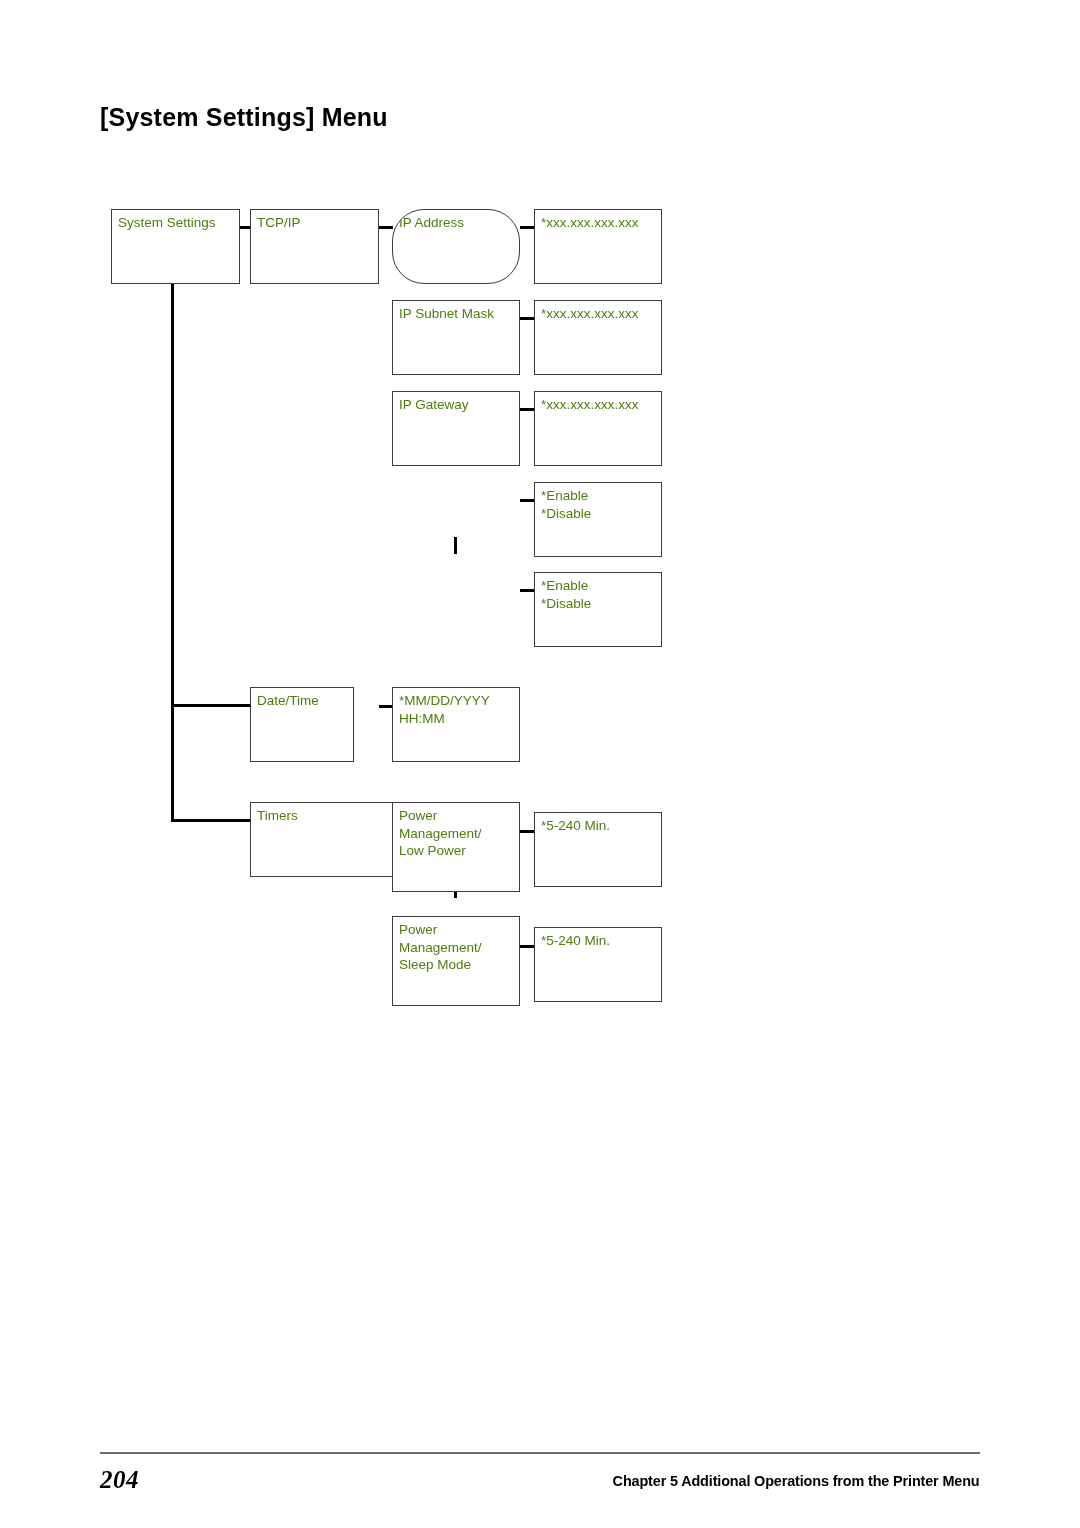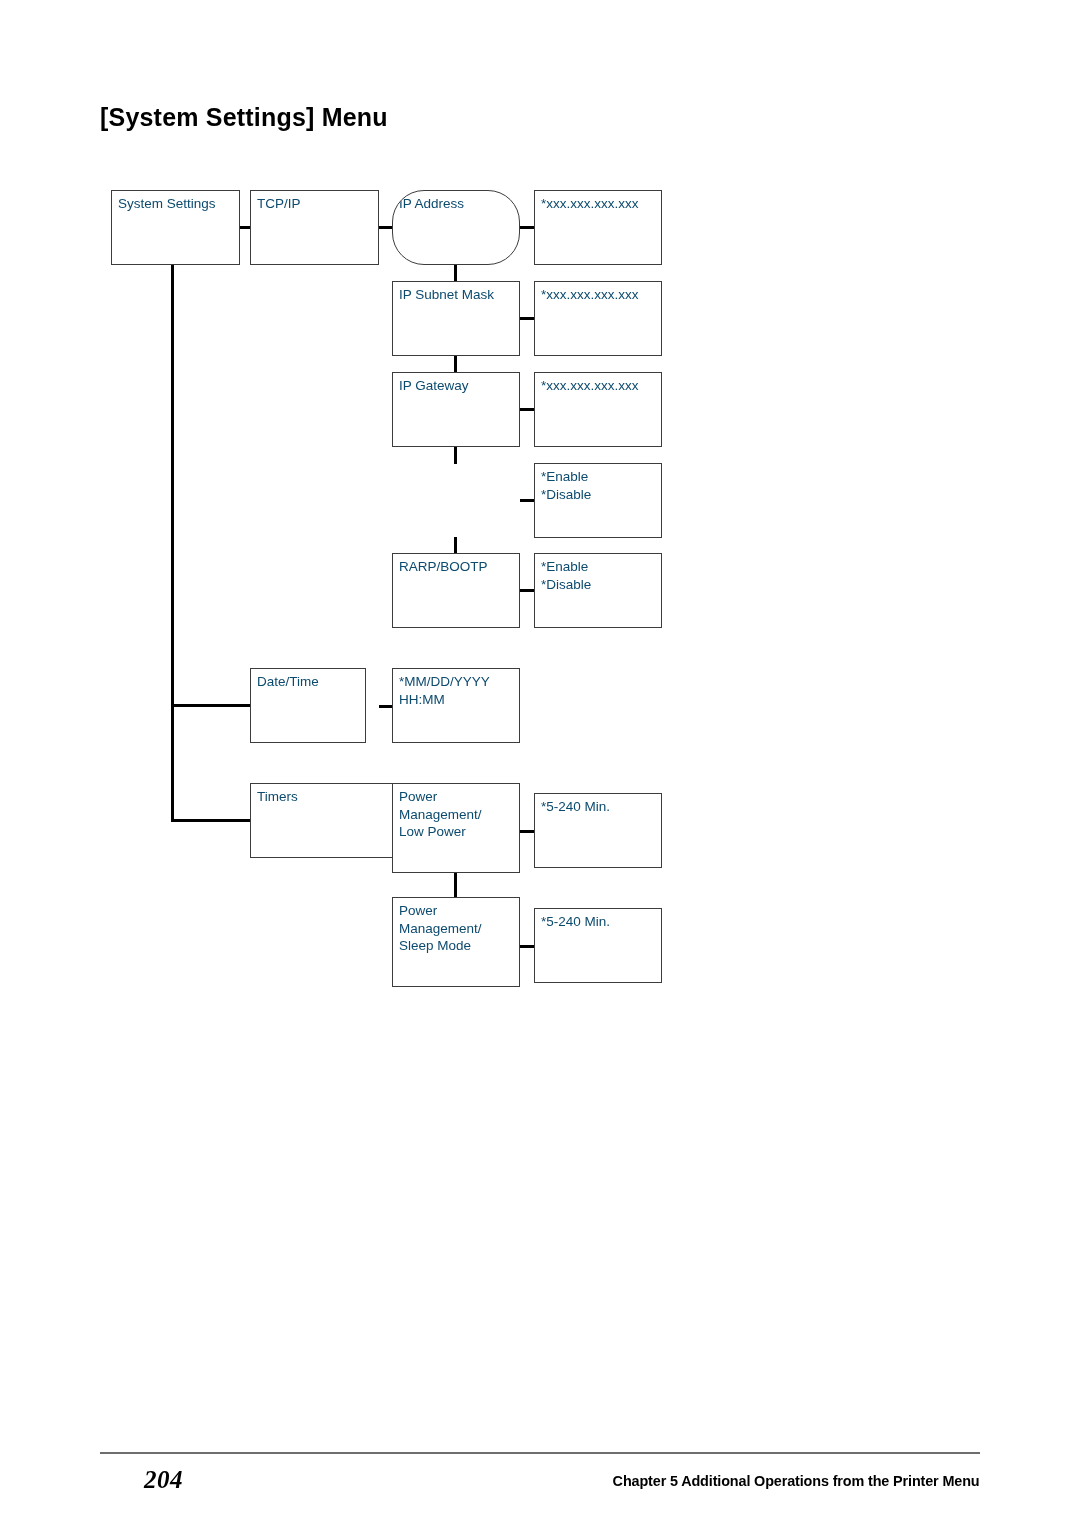--- a/index.html
+++ b/index.html
@@ -37,22 +37,23 @@
   }
 
   .node {
     position: absolute;
     box-sizing: border-box;
     border: 1.6px solid #3c3c3c;
     background: #ffffff;
     padding: 4px 0 0 6px;
     font-size: 13.5px;
     line-height: 17.5px;
-    color: #0c4a6e;
+    color: #4d7c0f;
     overflow: hidden;
+    margin-top: 19px;
   }
   .node .lbl {
     display: block;
     white-space: pre-line;
   }
 
   
   .conn {
     position: absolute;
     background: #000000;
@@ -71,21 +72,20 @@
   }
   #page-number {
     position: absolute;
     left: 100px;
     top: 1466px;
     font-size: 25px;
     font-weight: bold;
     font-style: italic;
     font-family: "Liberation Serif", serif;
     letter-spacing: 0.5px;
-    margin-left: 44px;
   }
   #footer-chapter {
     position: absolute;
     right: 100px;
     top: 1472px;
     font-size: 15.5px;
     font-weight: bold;
     letter-spacing: -0.15px;
     transform: scaleX(0.93);
     transform-origin: right center;
@@ -138,28 +138,25 @@
     <div class="node" style="left: 392px; top: 372px; width: 128px; height: 75px;">
       <span class="lbl">IP Gateway</span>
     </div>
     <div class="node" style="left: 534px; top: 372px; width: 128px; height: 75px;">
       <span class="lbl">*xxx.xxx.xxx.xxx</span>
     </div>
     <div class="node" style="left: 534px; top: 463px; width: 128px; height: 75px;">
       <span class="lbl">*Enable
 *Disable</span>
     </div>
-    <div class="node" style="left: 392px; top: 553px; width: 128px; height: 75px;">
-      <span class="lbl">RARP/BOOTP</span>
-    </div>
     <div class="node" style="left: 534px; top: 553px; width: 128px; height: 75px;">
       <span class="lbl">*Enable
 *Disable</span>
     </div>
-    <div class="node" style="left: 250px; top: 668px; width: 116px; height: 75px;">
+    <div class="node" style="left: 250px; top: 668px; width: 104px; height: 75px;">
       <span class="lbl">Date/Time</span>
     </div>
     <div class="node" style="left: 392px; top: 668px; width: 128px; height: 75px;">
       <span class="lbl">*MM/DD/YYYY
 HH:MM</span>
     </div>
     <div class="node" style="left: 250px; top: 783px; width: 152px; height: 75px;">
       <span class="lbl">Timers</span>
     </div>
     <div class="node" style="left: 392px; top: 783px; width: 128px; height: 90px;">

